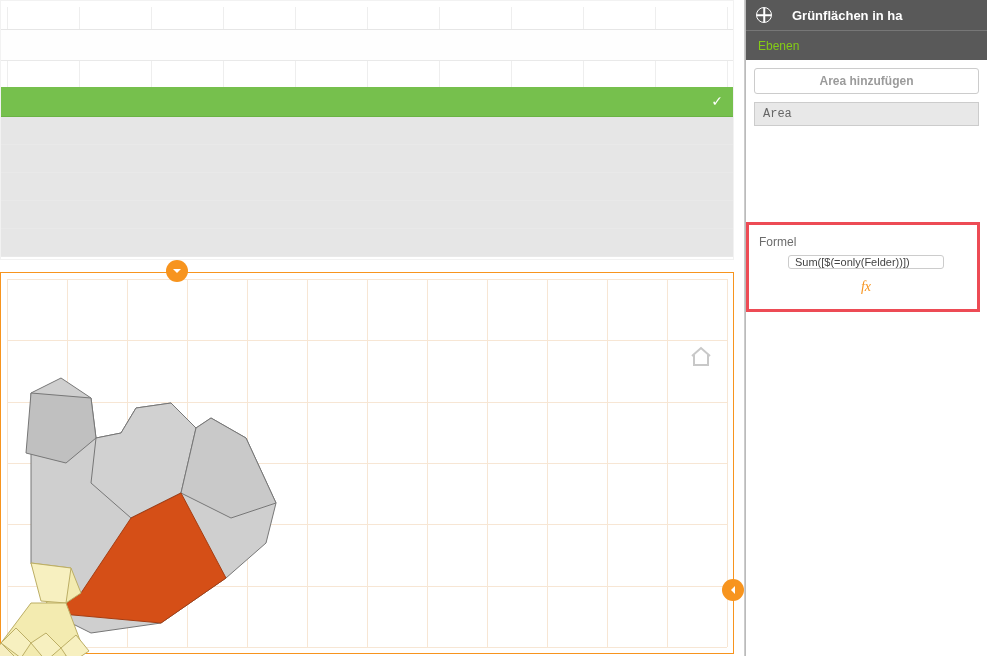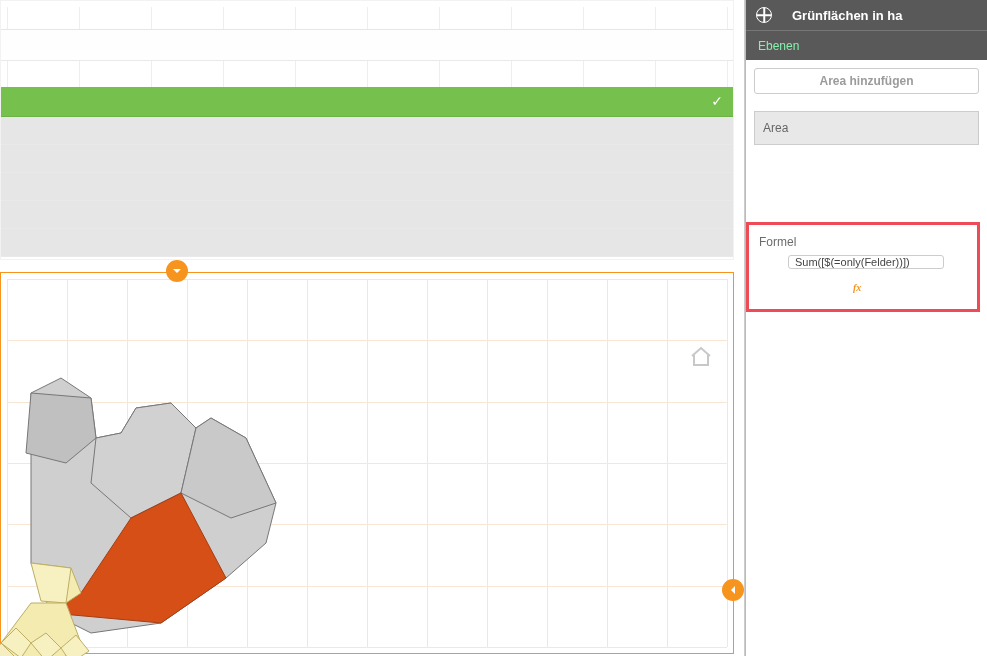--- a/index.html
+++ b/index.html
@@ -152,21 +152,21 @@
     content:'';
     position:absolute; left:50%; top:0; bottom:0; width:1.5px; background:#fff; transform:translateX(-50%);
   }
   .side-hdr .globe::after {
     content:'';
     position:absolute; left:0; right:0; top:50%; height:1.5px; background:#fff; transform:translateY(-50%);
   }
 
   .side-sub {
     background: #595959;
-    color: #86efac;
+    color: #84cc16;
     height: 30px;
     border-top: 1px solid #777;
     display: flex; align-items: center;
     padding: 0 12px;
     font-size: 12px;
   }
 
   .add-layer-btn {
     margin: 8px;
     height: 26px;
@@ -202,27 +202,28 @@
     position:absolute; right:4px; top:50%; transform:translateY(-50%);
     width:14px; height:14px; border-radius:50%; border:1.5px solid #888;
     overflow:hidden;
   }
 
   .field-label {
     padding: 12px 10px 6px 10px;
     color: #6c6c6c;
   }
   .field-box {
-    margin: 17px 8px;
+    margin: 8px 8px;
     border: 1px solid #ccc;
     background: #e8e8e8;
-    height: 34px;
+    height: 24px;
     display:flex; align-items:center;
     padding: 0 8px;
     color: #666;
+    font-family: Liberation Mono, monospace;
   }
 
   .formula-wrap {
     position: absolute;
     left: 0px; top: 222px;
     width: 234px;
     border: 3px solid #ed4b55;
     padding: 6px 0 10px 0;
   }
   .formula-label {
@@ -239,25 +240,25 @@
     border: 1px solid #ccc;
     border-radius: 3px;
     background: #fff;
     height: 24px;
     padding: 0 6px;
     font-size: 11px;
     color:#444;
   }
   .fx-btn {
     width: 26px; height: 24px;
-    display:flex; align-items:center; justify-content:flex-start;
+    display:flex; align-items:center; justify-content:center;
     color: #f7941e;
     font-style: italic;
-    font-weight: bold;
-    font-size: 10px;
+    font-weight: normal;
+    font-size: 14px;
     cursor:pointer;
     font-family: 'Times New Roman', serif;
   }
 </style>
 </head>
 <body>
 
 <div class="main">
 
   <div class="topbox">

